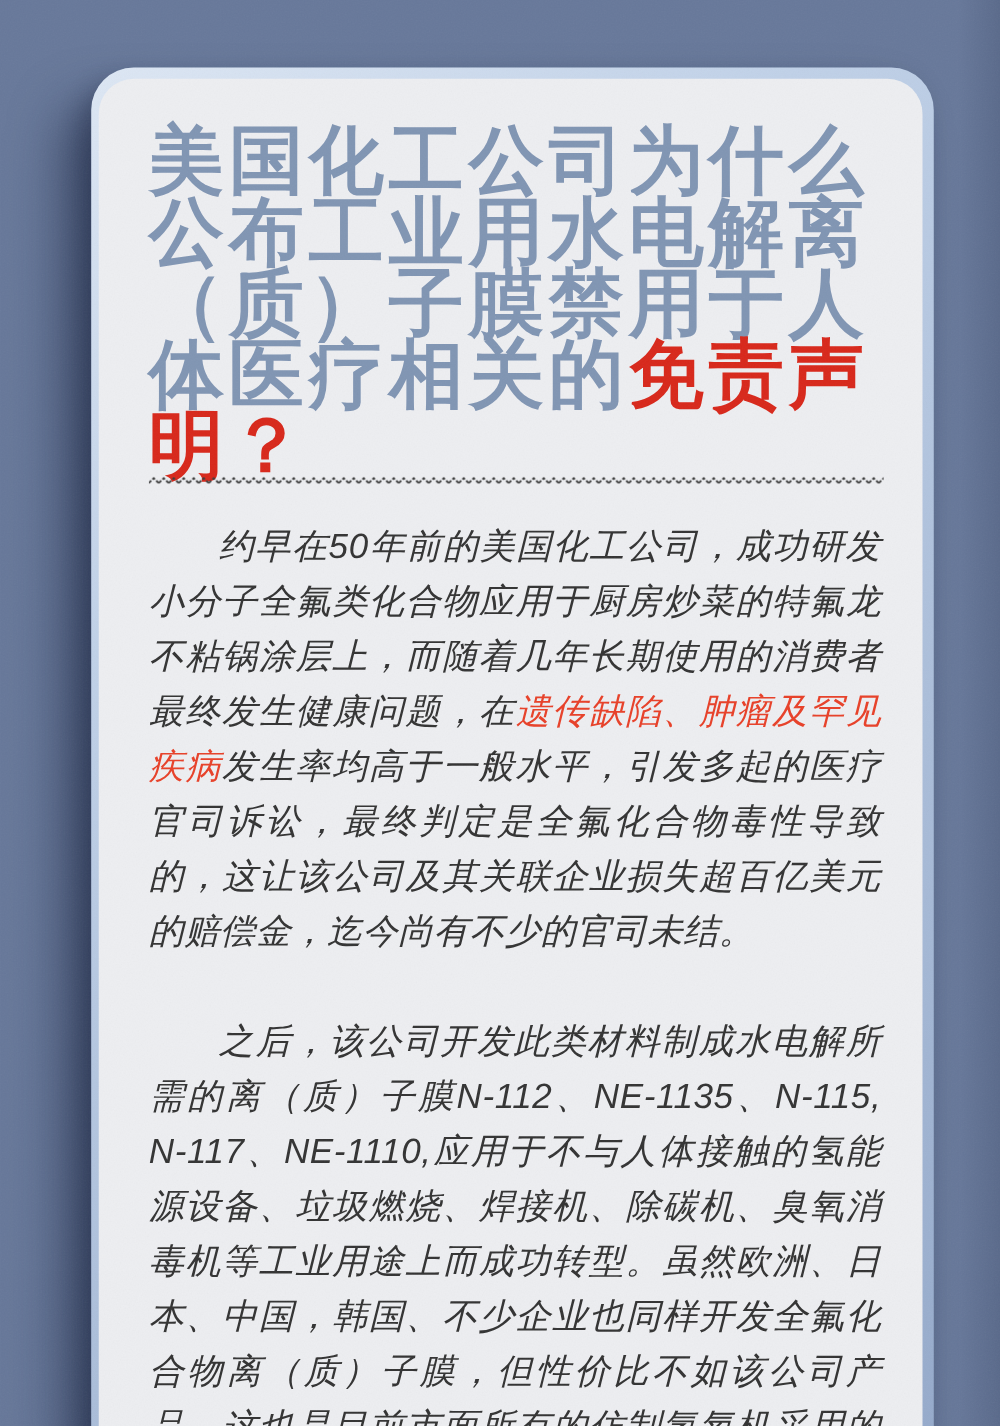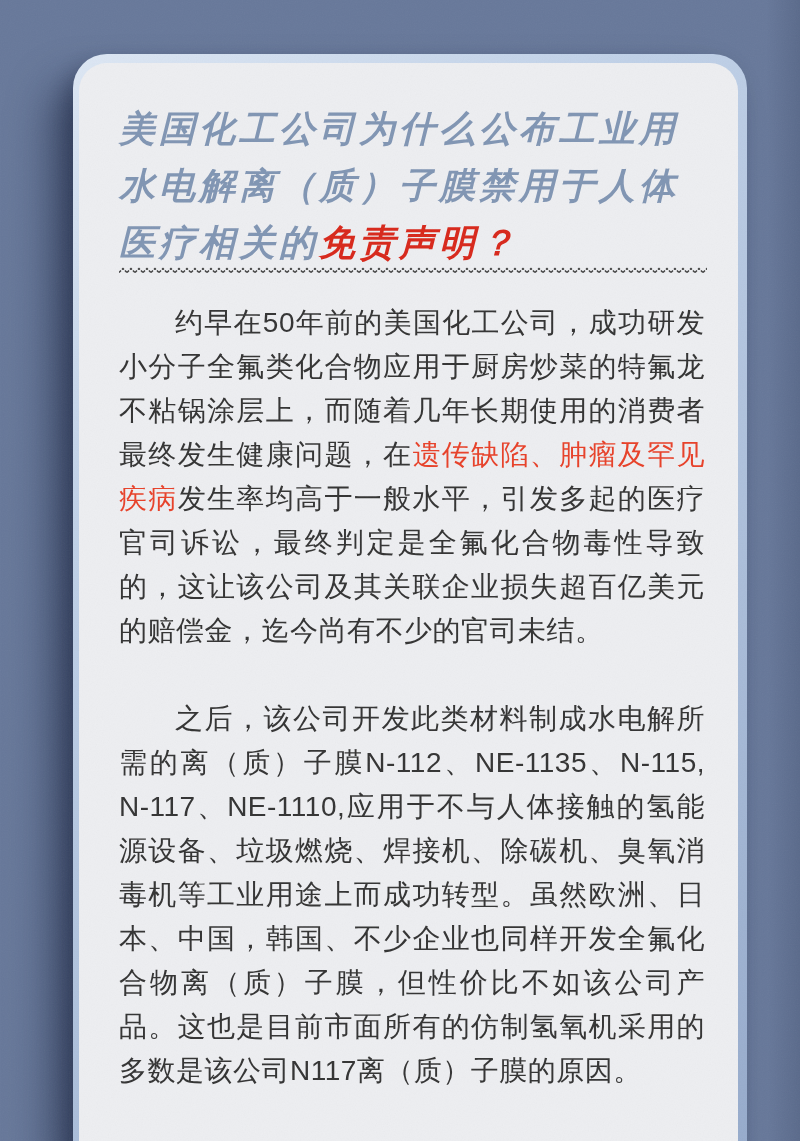--- a/index.html
+++ b/index.html
@@ -41,45 +41,45 @@
     right: 9px;
     bottom: 0;
     border-radius: 28px;
     background: #edeef1;
     box-sizing: border-box;
     padding: 37px 33px 40px 40px;
   }
   .title {
     margin: 0;
     width: 586px;
-    font-size: 36px;
+    font-size: 60px;
     line-height: 57px;
     font-weight: bold;
     letter-spacing: 4px;
     color: #8095b3;
     word-break: break-all;
-    font-style: italic;
   }
   .title .red-strong {
     color: #d8271a;
   }
   .divider {
     display: block;
     margin-top: -5px;
   }
   .para {
     width: 586px;
     margin: 26px 0 0 0;
     font-size: 28px;
     line-height: 44px;
     letter-spacing: 0.5px;
     color: #333333;
     text-align: justify;
     text-indent: 2em;
     word-break: break-all;
+    font-style: italic;
   }
   .para + .para {
     margin-top: 44px;
   }
   .body-red {
     color: #e84028;
   }
   .noise-overlay {
     position: absolute;
     left: 0; top: 0;

